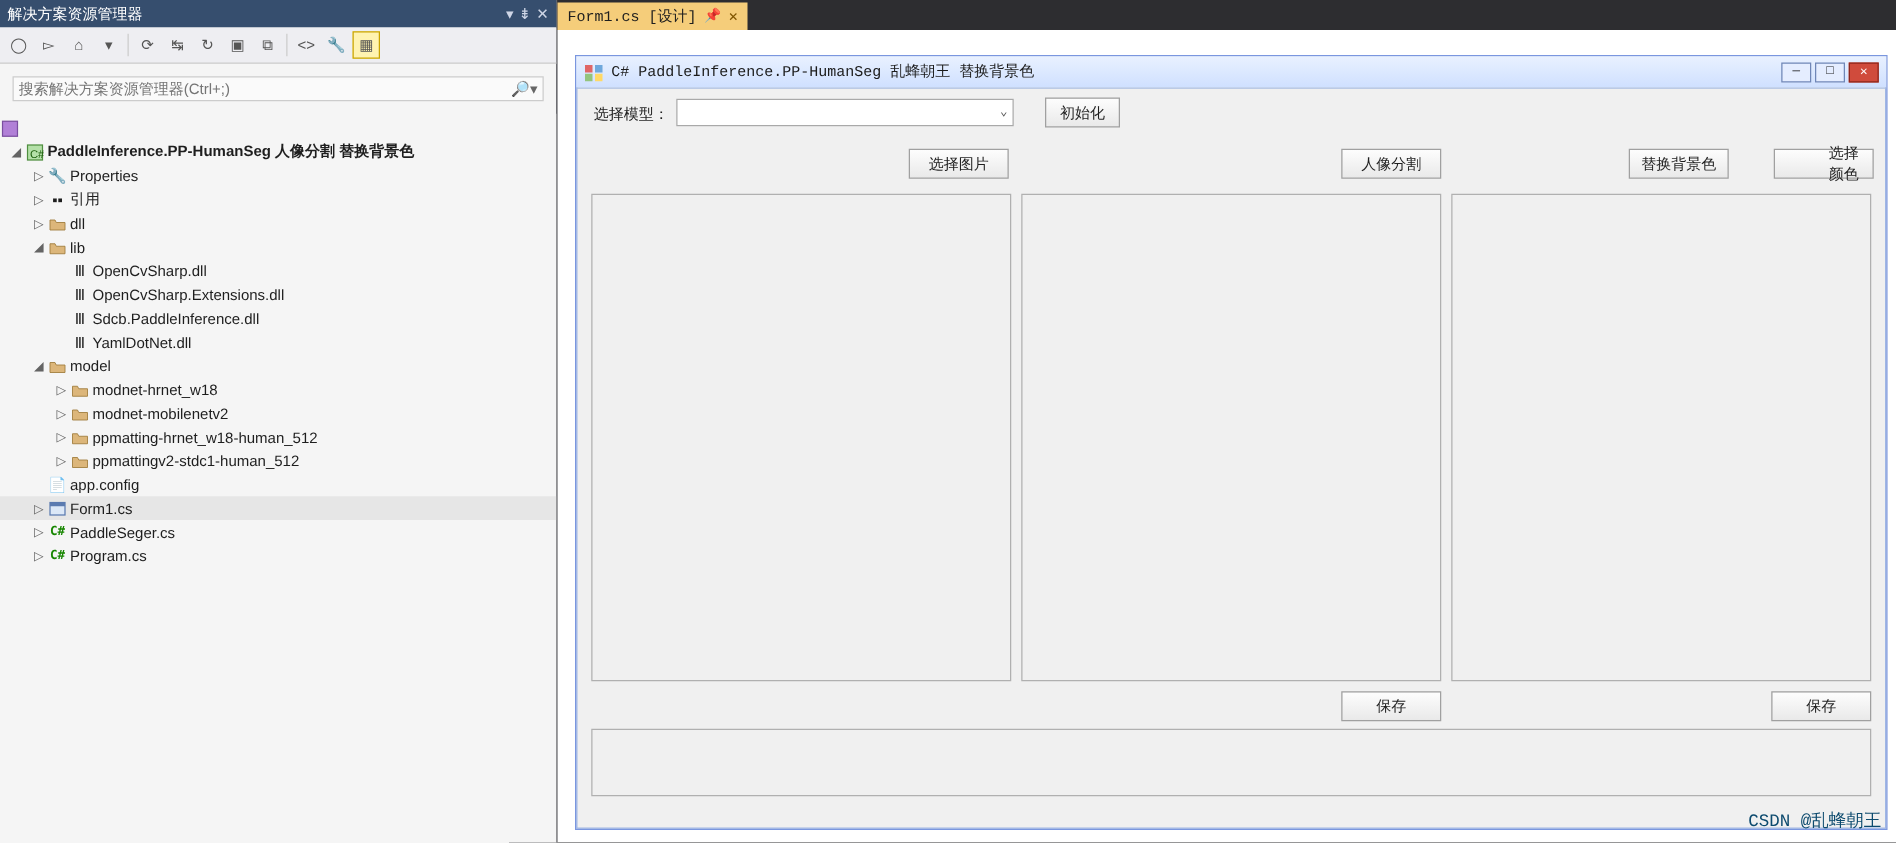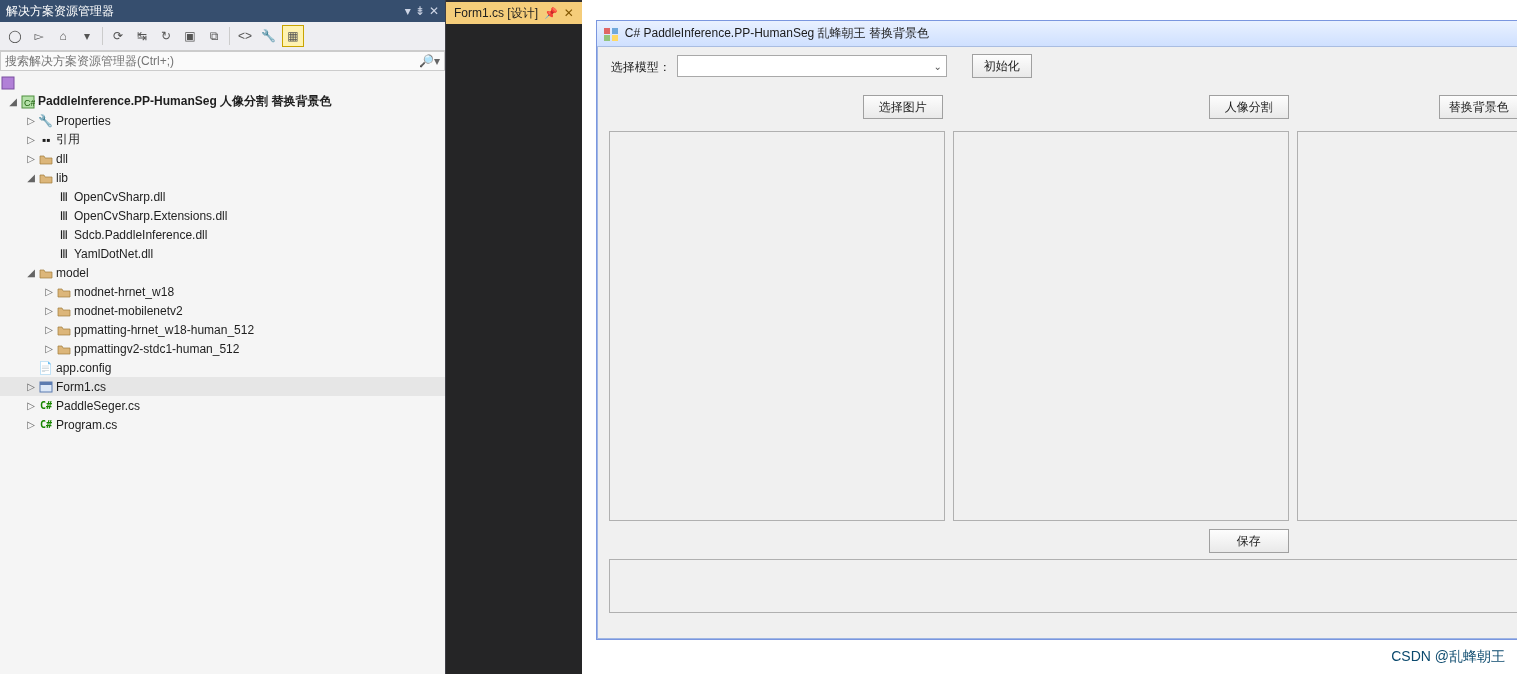--- a/index.html
+++ b/index.html
@@ -8,37 +8,37 @@
 
   
   .solexp { width: 446px; background: #f5f5f5; display: flex; flex-direction: column; border-right: 1px solid #3f3f46; }
   .solexp-title { background: #364e6e; color: #fff; height: 22px; display: flex; align-items: center; padding: 0 6px; font-size: 12px; }
   .solexp-title .spacer { flex: 1; }
   .solexp-title .pinmin { display:flex; gap:4px; color:#cfd6e6; }
   .toolbar { display:flex; align-items:center; padding:3px 4px; gap:2px; background:#eeeef2; border-bottom:1px solid #ccc; }
   .toolbar .tb { width:22px; height:22px; display:flex; align-items:center; justify-content:center; color:#555; border:1px solid transparent; }
   .toolbar .sep { width:1px; height:18px; background:#ccc; margin:0 2px; }
   .toolbar .hl { background:#fff3b0; border:1px solid #c9a400; }
-  .search { display:flex; align-items:center; border:1px solid #ccc; margin:0; padding:2px 4px; background:#fafafa; }
+  .search { display:flex; align-items:center; border:1px solid #ccc; margin:10px; padding:2px 4px; background:#fafafa; }
   .search input { flex:1; border:none; background:transparent; outline:none; font-size:12px; }
   .search .mag { color:#666; }
 
   .tree { flex:1; background:#f5f5f5; overflow:auto; padding:2px 0; }
   .node { display:flex; align-items:center; height:19px; white-space:nowrap; }
   .node .twisty { width:14px; text-align:center; color:#646464; font-size:10px; }
   .node .ic { width:16px; height:16px; display:inline-flex; align-items:center; justify-content:center; }
   .node .lbl { padding-left:2px; }
   .node.bold .lbl { font-weight:bold; }
   .node.sel { background:#e6e6e6; }
   .folder { fill:#dcb67a; }
   .folderstroke { stroke:#a07d3b; stroke-width:0.7; }
   .cs { color:#178600; font-weight:bold; font-size:10px; font-family:Consolas,monospace; }
 
   
-  .designer { flex:1; display:flex; flex-direction:row; background:#252526; }
+  .designer { flex:1; display:flex; flex-direction:column; background:#252526;font-family:Liberation Mono, monospace; }
   .tabbar { height:24px; display:flex; align-items:flex-end; background:#2d2d30; }
   .tab { background:#f5cd7a; height:22px; display:flex; align-items:center; padding:0 8px; gap:6px; color:#1e1e1e; font-size:12px; }
   .tab .pin { color:#8a6b00; font-size:11px; }
   .tab .x { color:#805500; }
   .canvas { flex:1; background:#ffffff; position:relative; overflow:hidden; }
 
   
   .winform { position:absolute; left:14px; top:20px; width:1050px; height:620px; border:1px solid #7a96df; background:#f0f0f0; box-shadow:0 0 0 1px #9fb6e4 inset; }
   .wf-title { height:26px; background:linear-gradient(#e9f1ff,#cfe0ff); display:flex; align-items:center; padding:0 6px; border-bottom:1px solid #a9bde1; }
   .wf-title .appic { width:16px; height:16px; display:inline-block; }

